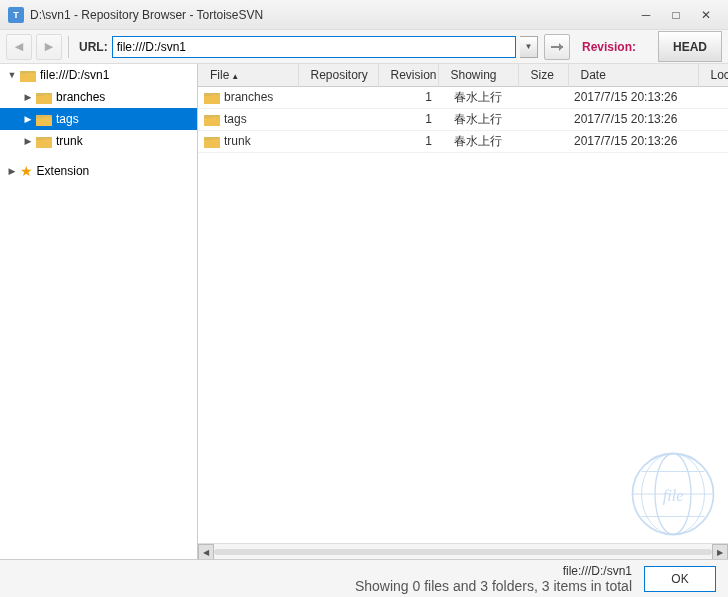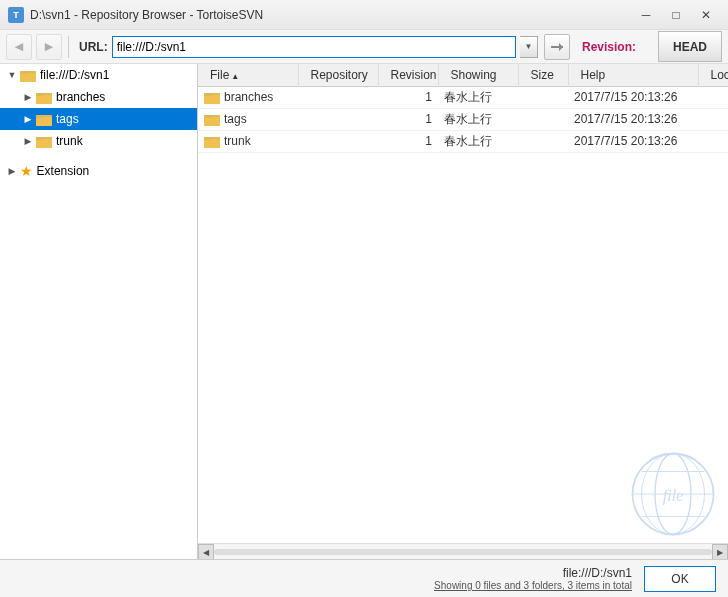--- a/index.html
+++ b/index.html
@@ -211,21 +211,21 @@
       padding: 2px 6px;
       font-size: 12px;
       color: #333;
       border-bottom: 1px solid #f0f0f0;
       height: 20px;
       vertical-align: middle;
     }
     .col-file { width: 100px; }
     .col-ext { width: 80px; }
     .col-rev { width: 60px; text-align: right; }
-    .col-author { width: 80px; }
+    .col-author { width: 80px; text-align: center; }
     .col-size { width: 50px; text-align: right; margin-top: 28px; }
     .col-date { width: 130px; }
     .col-lock { width: 40px; }
 
     .sort-arrow { font-size: 8px; margin-left: 2px; }
 
     
     .row-folder {
       display: flex; align-items: center; gap: 4px;
     }
@@ -284,21 +284,21 @@
       justify-content: space-between;
     }
     .statusbar-text {
       font-size: 11px;
       color: #333;
       text-align: right;
       flex: 1;
       margin-right: 12px;
     }
     .statusbar-line1 { font-size: 12px; font-weight: 500; }
-    .statusbar-line2 { font-size: 10px; color: #555; text-decoration: underline; }
+    .statusbar-line2 { font-size: 14px; color: #555; }
     .statusbar-buttons {
       display: flex; gap: 22px; flex-direction: column;
     }
     .statusbar-ok-btn {
       width: 72px; height: 26px;
       border: 1px solid #0078d7;
       background: white;
       cursor: pointer;
       font-size: 12px;
       color: #333;
@@ -426,21 +426,21 @@
             <th class="col-rev">
               <span>Revision</span>
             </th>
             <th class="col-author">
               <span>Showing</span>
             </th>
             <th class="col-size">
               <span>Size</span>
             </th>
             <th class="col-date">
-              <span>Help</span>
+              <span>Date</span>
             </th>
             <th class="col-lock">
               <span>Lock</span>
             </th>
 
           </tr>
         </thead>
         <tbody>
 
           <tr class="table-row">

